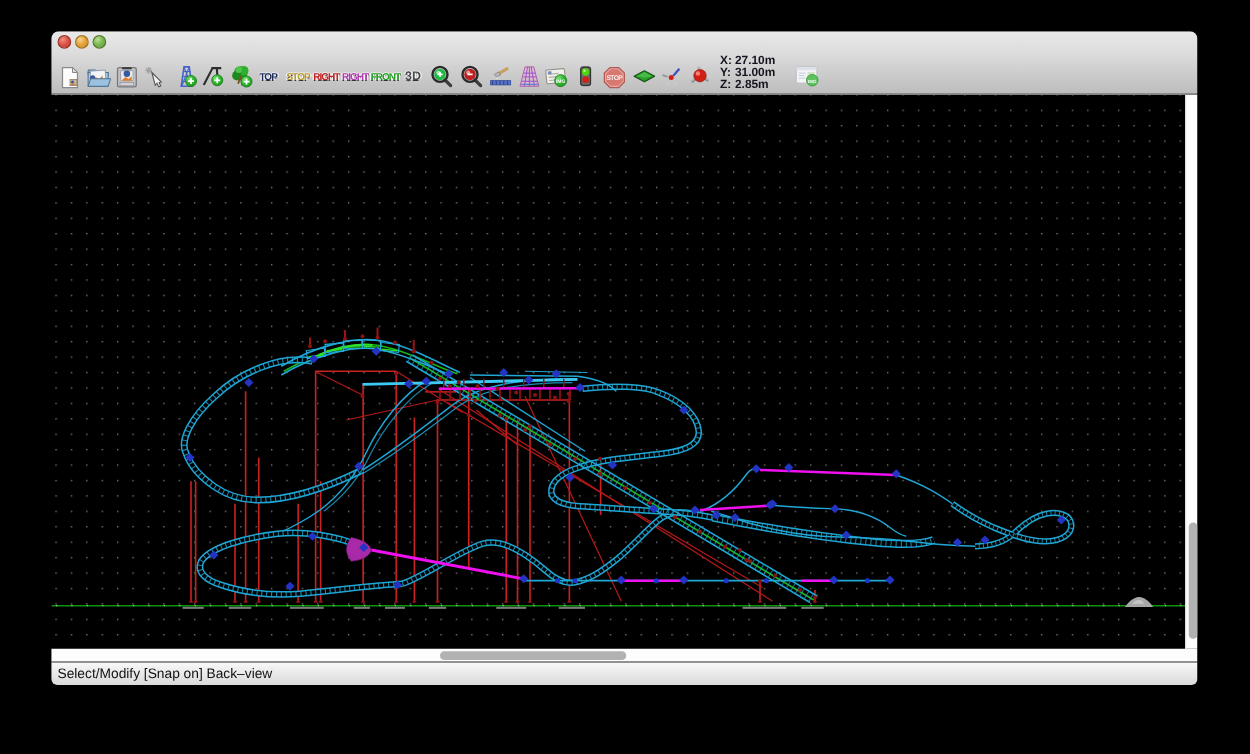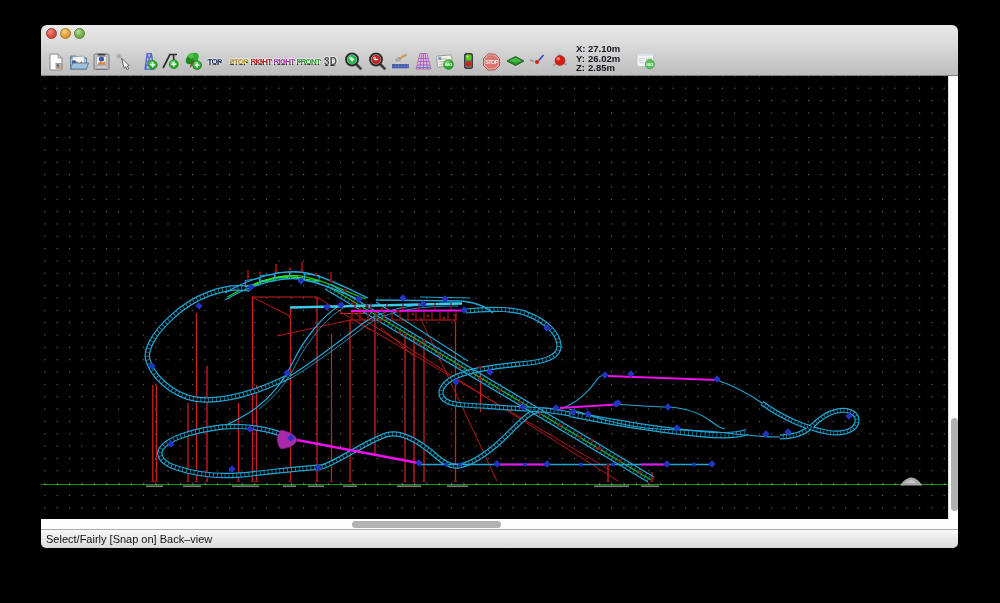--- a/index.html
+++ b/index.html
@@ -198,21 +198,21 @@
             <radialGradient id="ggr" cx="0.35" cy="0.3" r="0.8">
               <stop offset="0" stop-color="#7ae07a"></stop>
               <stop offset="0.5" stop-color="#2eb82e"></stop>
               <stop offset="1" stop-color="#1e9a1e"></stop>
             </radialGradient>
           </defs>
         </svg>
     </div>
     <div id="xyz">
       <div><span class="lab">X:</span><span class="val">27.10m</span></div>
-      <div><span class="lab">Y:</span><span class="val">26.02m</span></div>
+      <div><span class="lab">Y:</span><span class="val">31.00m</span></div>
       <div><span class="lab">Z:</span><span class="val">2.85m</span></div>
     </div>
   </div>
   <div id="canvas"><svg width="907" height="443" viewBox="41 76 907 443">
         <defs>
           <pattern id="gd" x="44.3" y="87.7" width="12.32" height="12.34" patternUnits="userSpaceOnUse">
             <rect x="0" y="0" width="1.1" height="1.1" fill="#787878"></rect>
           </pattern>
         </defs>
         <rect x="41" y="76" width="907" height="443" fill="#000"></rect>
@@ -459,14 +459,14 @@
         <path d="M900,485.5 C904,479.5 908.5,477.5 911.5,477.5 C915,477.5 919,480.5 922.5,485.5 Z" fill="#a8a8a8"></path>
         <path d="M905.5,483 C908,480 911.5,479 914,481 L915.5,483 Z" fill="#c6c6c6"></path>
       </svg></div>
   <div id="vsb">
       <div class="th"></div>
     </div>
   <div id="hsb">
       <div class="th"></div>
     </div>
   <div id="corner"></div>
-  <div id="status">Select/Fairly [Snap on] Back–view</div>
+  <div id="status">Select/Modify [Snap on] Back–view</div>
 </div>
 
 </body></html>

